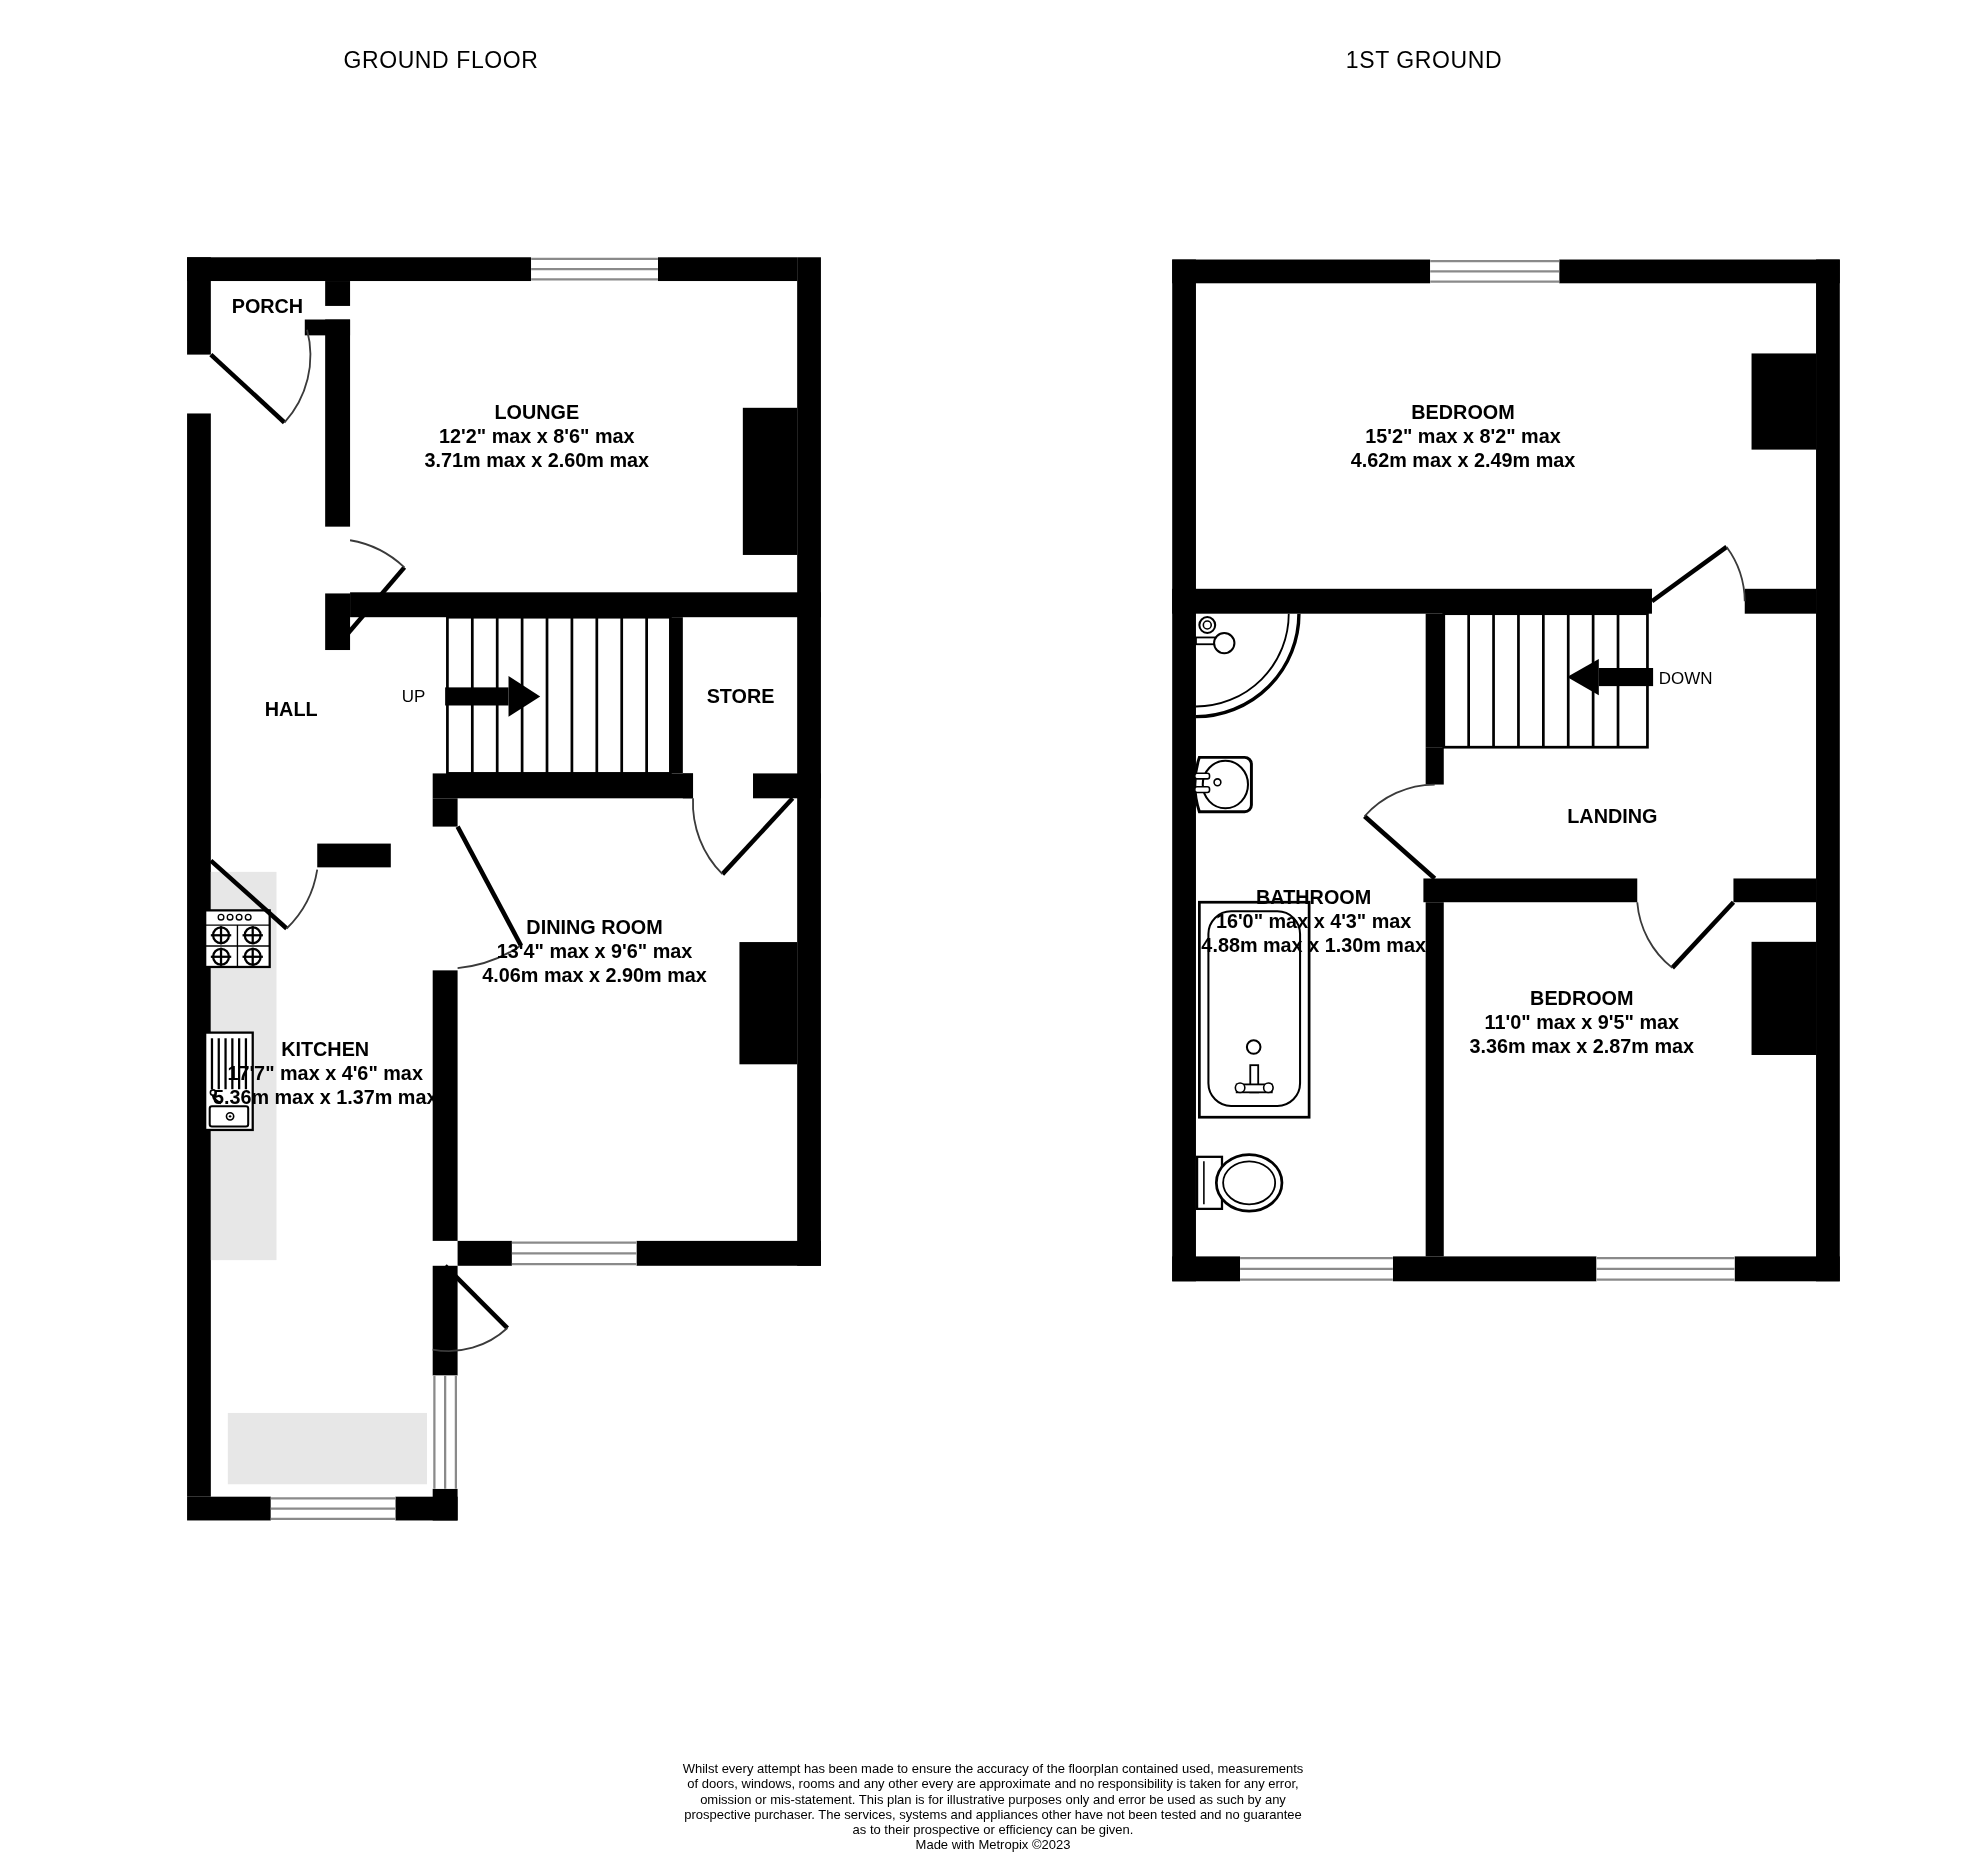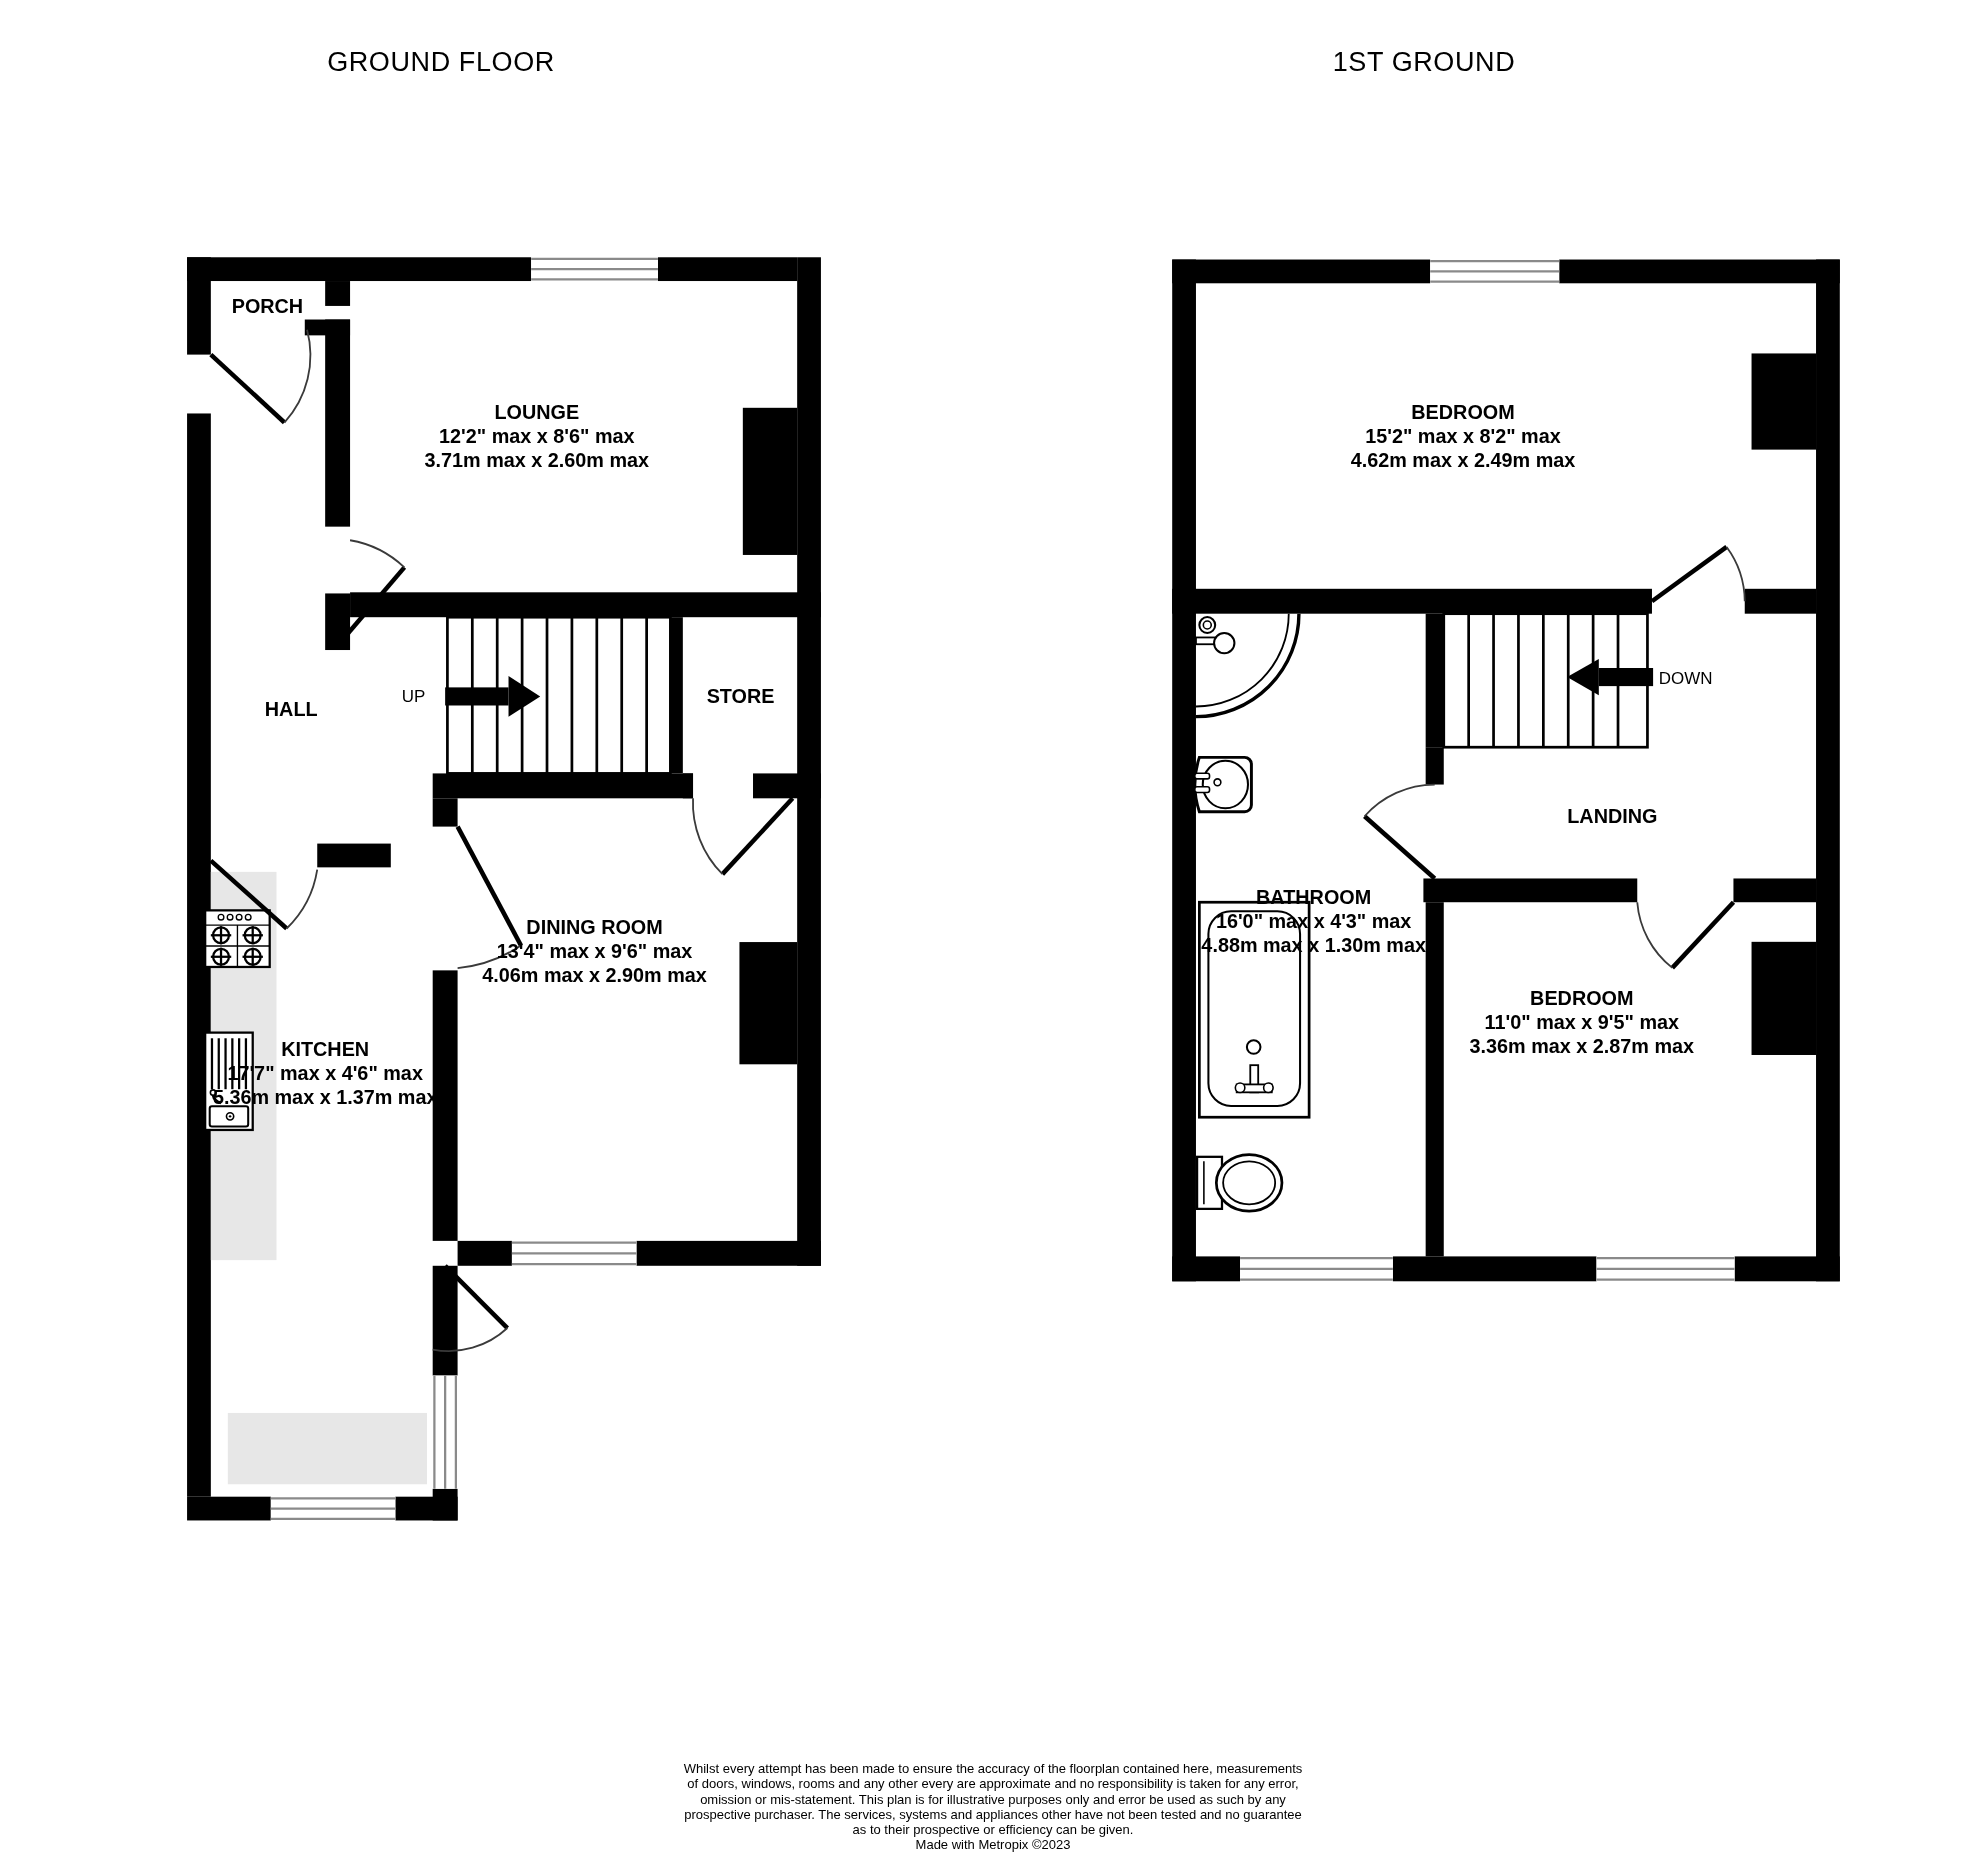--- a/index.html
+++ b/index.html
@@ -1,17 +1,17 @@
 <!DOCTYPE html>
 <html style="font-size:9px"><head>
 <meta charset="utf-8">
 <style>
   html,body{margin:0;padding:0;background:#ffffff;}
   .page{position:relative;width:1985px;height:1855px;background:#fff;font-family:"Liberation Sans",sans-serif;overflow:hidden;}
-  .floor-title{position:absolute;top:47px;width:340px;text-align:center;font-size:27px;font-weight:400;color:#000;letter-spacing:0.6px;}
+  .floor-title{position:absolute;top:47px;width:340px;text-align:center;font-size:23px;font-weight:400;color:#000;letter-spacing:0.6px;}
   .floor-title.ground{left:271px;}
   .floor-title.first{left:1254px;}
   .plan{position:absolute;top:255px;}
   .plan.ground{left:187px;}
   .plan.first{left:1172px;}
   .footer{position:absolute;left:625px;top:1761px;width:736px;text-align:center;color:#000;}
   .footer div{font-size:13px;line-height:15.3px;font-weight:400;}
   svg text{font-family:"Liberation Sans",sans-serif;fill:#000;}
   .room-name,.room-dim{font-weight:bold;font-size:17.5px;}
   .stair-label{font-size:15px;font-weight:400;}
@@ -345,21 +345,21 @@
       <text class="room-name" x="389" y="502">LANDING</text>
       <g>
         <text class="room-name" x="362" y="663">BEDROOM</text>
         <text class="room-dim" x="362" y="684">11'0" max x 9'5" max</text>
         <text class="room-dim" x="362" y="705">3.36m max x 2.87m max</text>
       </g>
     </g>
   </svg>
 
   <div class="footer">
-    <div>Whilst every attempt has been made to ensure the accuracy of the floorplan contained here, measurements</div>
+    <div>Whilst every attempt has been made to ensure the accuracy of the floorplan contained used, measurements</div>
     <div>of doors, windows, rooms and any other every are approximate and no responsibility is taken for any error,</div>
     <div>omission or mis-statement. This plan is for illustrative purposes only and error be used as such by any</div>
     <div>prospective purchaser. The services, systems and appliances other have not been tested and no guarantee</div>
     <div>as to their prospective or efficiency can be given.</div>
     <div>Made with Metropix ©2023</div>
   </div>
 
 </div>
 
 

